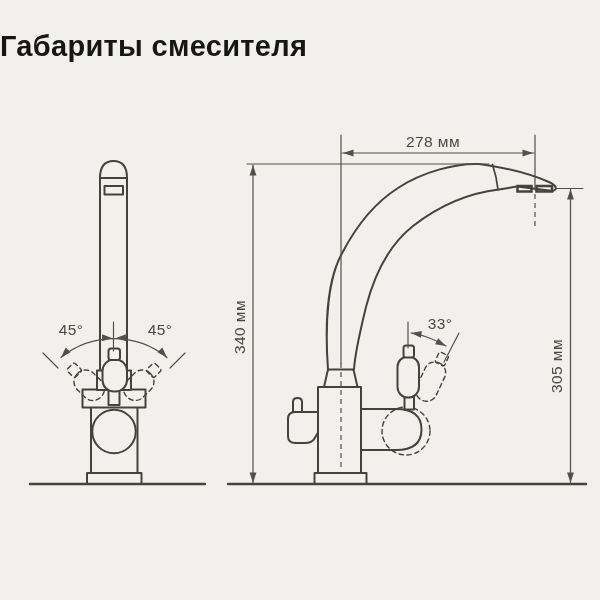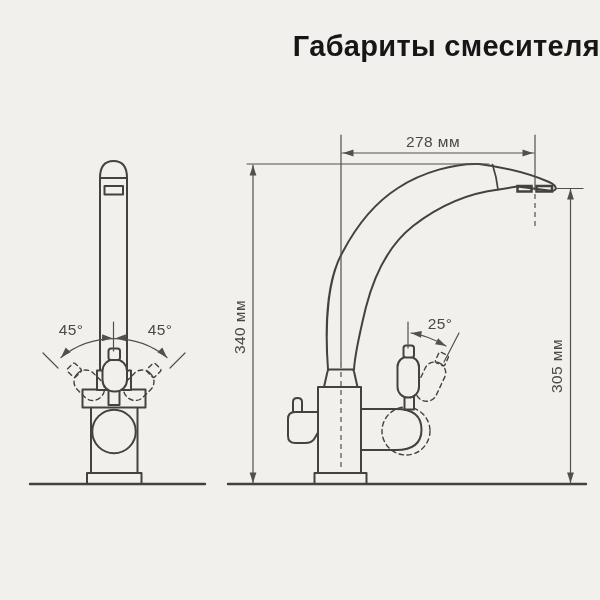--- a/index.html
+++ b/index.html
@@ -5,21 +5,21 @@
   :root{
     --background:#f2f0ed;
     --drawing-line:#45423d;
     --dimension-line:#53504b;
     --label-text:#4c4944;
     --title-text:#161616;
   }
   html,body{margin:0;padding:0;}
   body{background:var(--background);font-family:"Liberation Sans",sans-serif;}
   .canvas{position:relative;width:600px;height:600px;background:var(--background);overflow:hidden;}
-  .title{position:absolute;left:0;right:0;top:30px;text-align:right;
+  .title{position:absolute;left:0;right:0;top:30px;text-align:left;
          font-size:29px;font-weight:700;letter-spacing:.3px;color:var(--title-text);}
   .lbl{position:absolute;transform:translate(-50%,-50%);font-size:15.5px;
        letter-spacing:.4px;color:var(--label-text);white-space:nowrap;}
   .rot{transform:translate(-50%,-50%) rotate(-90deg);}
   svg{position:absolute;left:0;top:0;}
   .s2{stroke:var(--drawing-line);stroke-width:2;fill:none;stroke-linejoin:round;stroke-linecap:round;}
   .s2f{stroke:var(--drawing-line);stroke-width:2;fill:var(--background);stroke-linejoin:round;stroke-linecap:round;}
   .thin{stroke:var(--drawing-line);stroke-width:1.7;fill:none;stroke-linecap:round;}
   .aer{stroke:var(--drawing-line);stroke-width:2.5;fill:none;}
   .dash{stroke:var(--drawing-line);stroke-width:1.4;fill:none;stroke-dasharray:4.5 3.5;stroke-linecap:round;}
@@ -133,16 +133,16 @@
       <path class="dim" d="M411,333 A100,100 0 0 1 446,346"></path>
       <line class="dim" x1="444" y1="362" x2="459" y2="333"></line>
       <path class="arrow" transform="translate(411,333) rotate(187)" d="M0,0 L-10.5,-3.4 L-10.5,3.4 Z"></path>
       <path class="arrow" transform="translate(446,346) rotate(27)" d="M0,0 L-10.5,-3.4 L-10.5,3.4 Z"></path>
     </g>
   </svg>
 
   <div class="lbl" style="left:433px;top:142px">278 мм</div>
   <div class="lbl rot" style="left:240px;top:327px">340 мм</div>
   <div class="lbl rot" style="left:557px;top:366px">305 мм</div>
-  <div class="lbl" style="left:440px;top:324px">25°</div>
+  <div class="lbl" style="left:440px;top:324px">33°</div>
   <div class="lbl" style="left:71px;top:330px">45°</div>
   <div class="lbl" style="left:160px;top:330px">45°</div>
 </div>
 
 </body></html>

